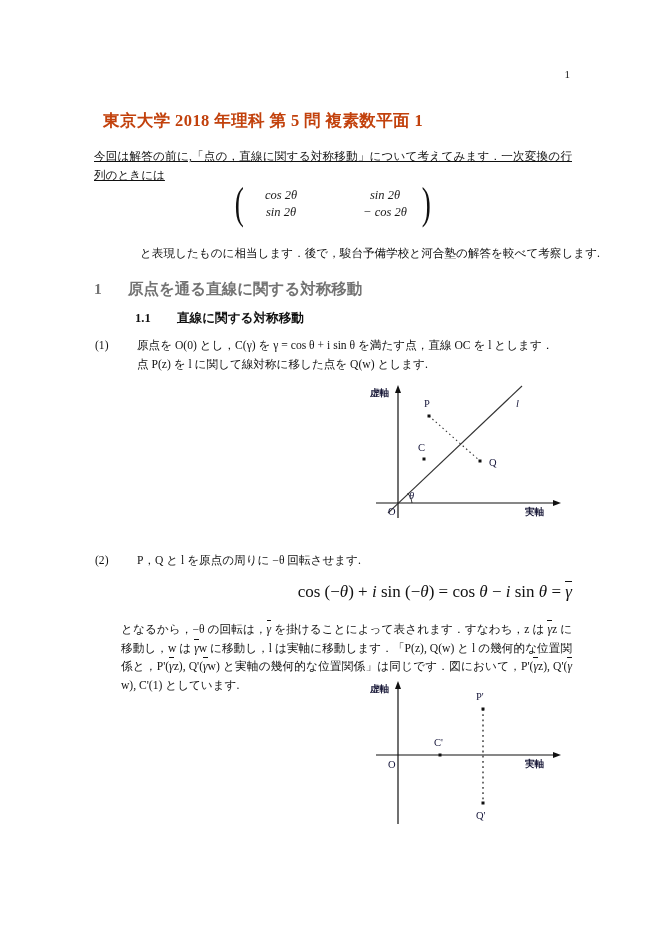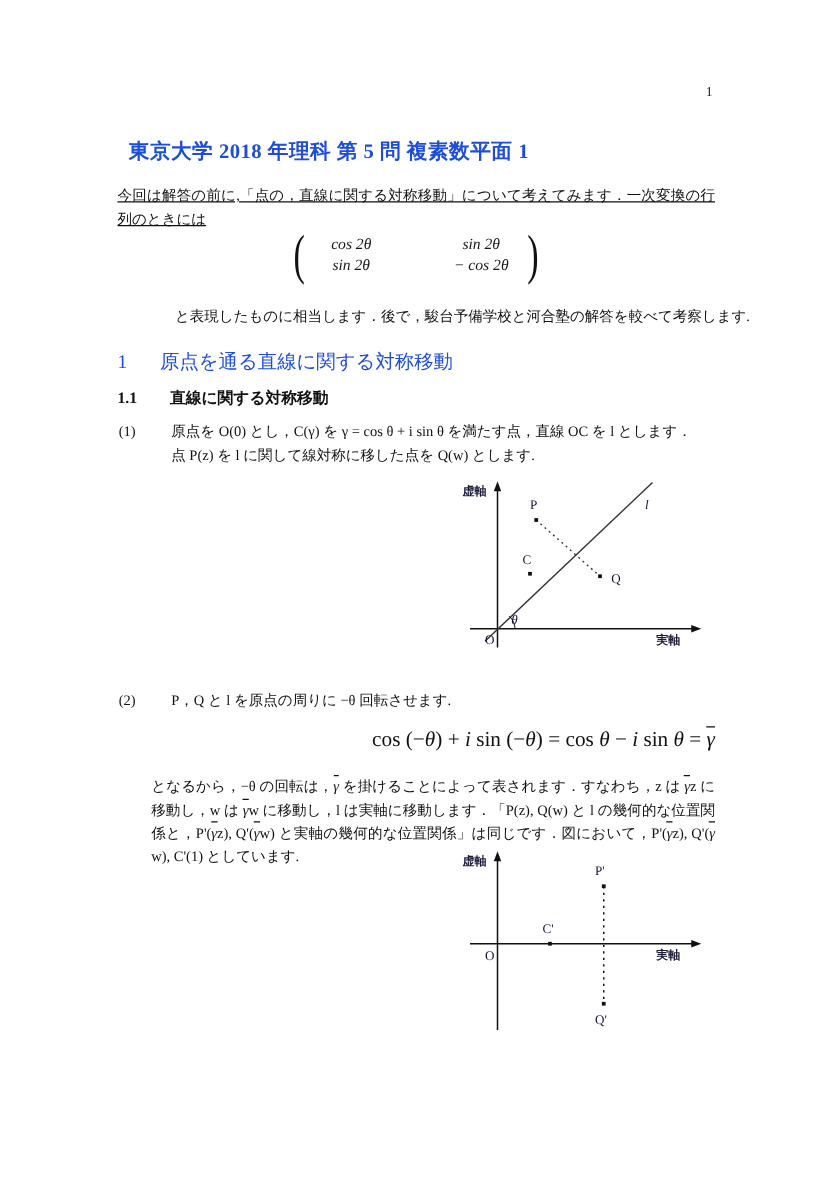--- a/index.html
+++ b/index.html
@@ -27,21 +27,21 @@
     font-size: 11px;
     color: #222;
   }
   .doc-title {
     position: absolute;
     top: 110px;
     left: 103px;
     font-size: 16.5px;
     font-weight: bold;
     letter-spacing: 0.4px;
-    color: #1d4ed8;
+    color: #c2410c;
     white-space: nowrap;
   }
   .para {
     position: absolute;
     left: 94px;
     width: 478px;
     font-size: 11.6px;
     line-height: 18.5px;
     text-align: justify;
     color: #111;
@@ -85,35 +85,35 @@
   }
   .it { font-style: italic; }
 
   .after-matrix { top: 245px; margin-left: 46px; }
 
   .h1 {
     position: absolute;
     top: 279px;
     left: 94px;
     font-size: 15.5px;
-    font-weight: normal;
-    color: #1d4ed8;
+    font-weight: bold;
+    color: #737373;
     white-space: nowrap;
   }
   .h1 .num { display: inline-block; width: 34px; }
   .h2 {
     position: absolute;
     top: 310px;
     left: 94px;
     font-size: 12.6px;
     font-weight: bold;
     color: #111;
     white-space: nowrap;
   }
-  .h2 .num { display: inline-block; width: 42px; }
+  .h2 .num { display: inline-block; width: 42px; margin-left: 41px; }
 
   .item {
     position: absolute;
     left: 95px;
     width: 477px;
     font-size: 11.6px;
     line-height: 18.5px;
     color: #111;
   }
   .item .lbl {

